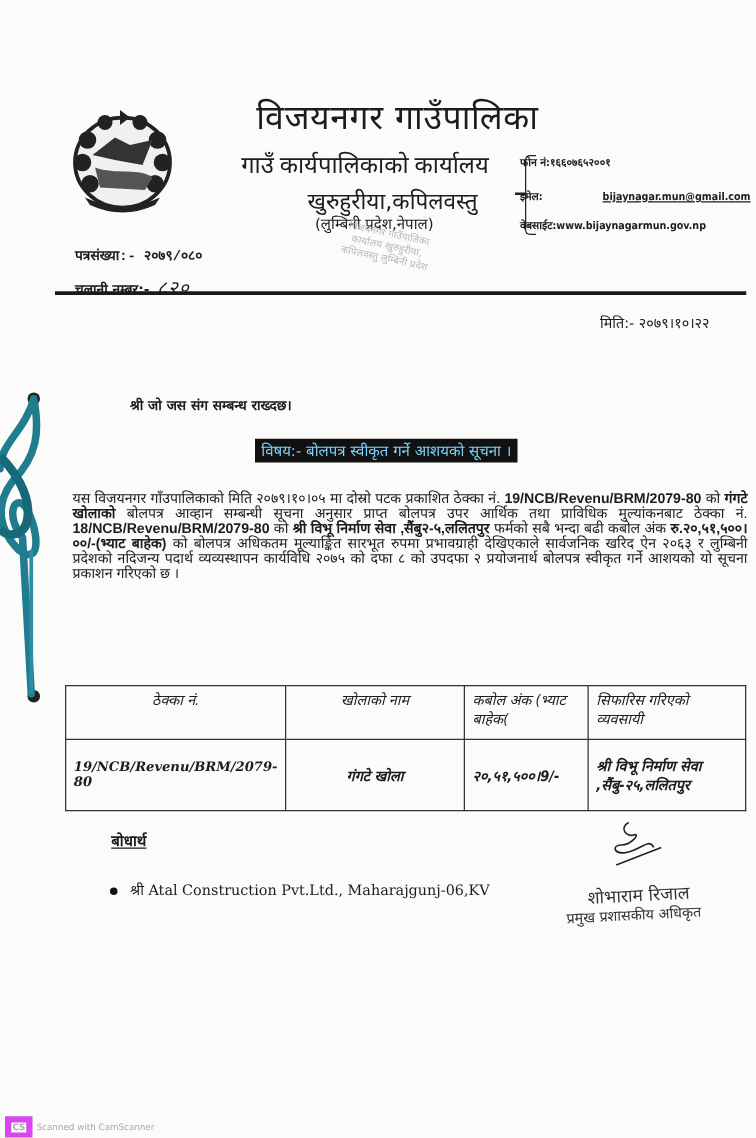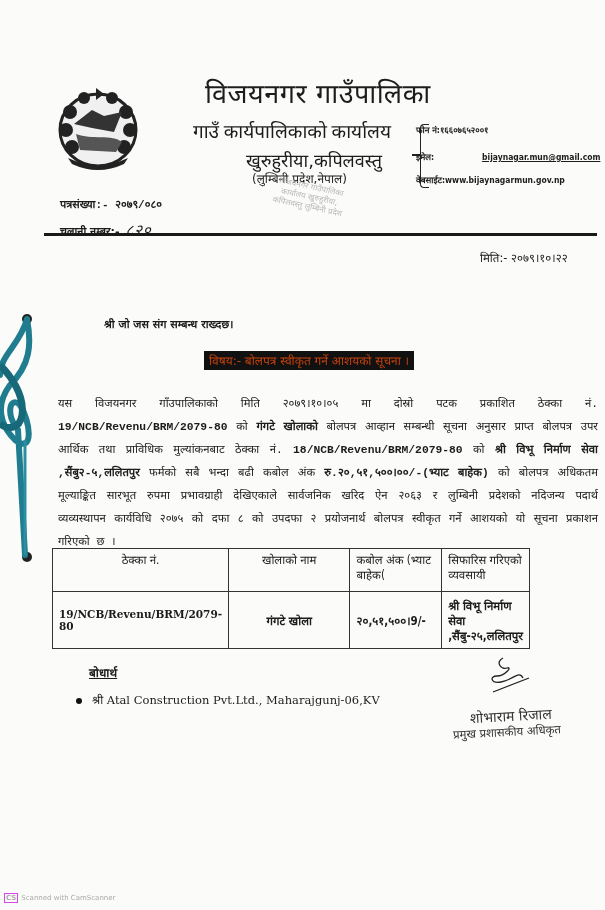--- a/index.html
+++ b/index.html
@@ -20,38 +20,38 @@
   .contact { left: 416px; font-size: 8.5px; font-family: "DejaVu Sans Condensed", "DejaVu Sans", sans-serif; white-space: nowrap; font-weight: bold; }
   .c1 { top: 124px; } .c2 { top: 151px; } .c3 { top: 174px; }
   .c2 .val { text-decoration: underline; padding-left: 48px; }
   .refno { left: 60px; top: 196px; font-size: 11px; font-family: Liberation Mono, monospace; font-weight: bold; }
   .dispatch { left: 60px; top: 219px; font-size: 11px; font-family: "DejaVu Sans", sans-serif; font-weight: bold; }
   .dispatch .hand { font-family: "DejaVu Serif", serif; font-style: italic; font-size: 15px; font-weight: normal; margin-left: 6px; letter-spacing: 1px; }
   .stamp { left: 262px; top: 182px; width: 90px; height: 52px; border-radius: 50%; color: #b9b9b9; font-size: 8px; text-align: center; line-height: 10px; transform: rotate(12deg); font-family: "DejaVu Sans", sans-serif; }
   .rule { left: 44px; top: 233px; width: 553px; height: 2.5px; background: #1a1a1a; }
   .date { left: 480px; top: 250px; font-size: 11.5px; font-family: "DejaVu Sans", sans-serif; }
   .salute { left: 72px; top: 316px; font-size: 11px; font-weight: bold; font-family: "DejaVu Sans", sans-serif; margin-left: 32px; }
-  .subject { left: 204px; top: 351px; background: #111; color: #c2410c; font-size: 12px; padding: 1px 5px; font-family: "DejaVu Sans", sans-serif; white-space: nowrap; }
-  .body-text { left: 58px; top: 393px; width: 540px; font-size: 11.3px; line-height: 23px; font-family: Liberation Mono, monospace; text-align: justify; }
+  .subject { left: 204px; top: 351px; background: #111; color: #7dd3fc; font-size: 12px; padding: 1px 5px; font-family: "DejaVu Sans", sans-serif; white-space: nowrap; }
+  .body-text { left: 58px; top: 393px; width: 540px; font-size: 11.3px; line-height: 12px; font-family: Liberation Sans, sans-serif; text-align: justify; }
   .body-text b { font-weight: bold; }
-  table.tbl { position: absolute; left: 52px; top: 548px; width: 478px; border-collapse: collapse; font-size: 11.5px; font-family: "DejaVu Sans Condensed", "DejaVu Sans", sans-serif; }
+  table.tbl { position: absolute; left: 52px; top: 548px; width: 545px; border-collapse: collapse; font-size: 11.5px; font-family: "DejaVu Sans Condensed", "DejaVu Sans", sans-serif; font-style: italic; }
   table.tbl td { border: 1.2px solid #333; vertical-align: top; padding: 3px 6px; }
   table.tbl tr.hdr td { height: 36px; }
   table.tbl tr.row td { height: 50px; vertical-align: middle; }
   .tc { text-align: center; }
   .bodhartha { left: 89px; top: 664px; font-size: 12px; font-weight: bold; text-decoration: underline; font-family: "DejaVu Sans", sans-serif; }
-  .cc-list { left: 70px; top: 688px; margin: 4px; padding: 0; list-style: none; font-size: 11.5px; font-family: "DejaVu Serif", serif; }
+  .cc-list { left: 70px; top: 688px; margin: 16px; padding: 0; list-style: none; font-size: 11.5px; font-family: "DejaVu Serif", serif; }
   .cc-list li { position: relative; padding-left: 18px; margin-bottom: 11px; white-space: nowrap; }
   .cc-list li::before { content: ""; position: absolute; left: 2px; top: 6px; width: 6px; height: 6px; border-radius: 50%; background: #111; }
   .signature { left: 485px; top: 656px; width: 50px; height: 40px; }
   .signer-name { left: 470px; top: 706px; font-size: 14px; color: #333; font-family: "DejaVu Sans", sans-serif; transform: rotate(-3deg); }
   .signer-title { left: 453px; top: 724px; font-size: 11.5px; color: #333; font-family: "DejaVu Sans", sans-serif; transform: rotate(-3deg); }
   .thread { left: 0; top: 305px; width: 70px; height: 270px; }
   .scanner { left: 4px; top: 893px; font-size: 7px; color: #aaa; font-family: "DejaVu Sans", sans-serif; display: flex; align-items: center; gap: 3px; }
-  .scanner .cs { border: 1px solid #d946ef; font-size: 7px; padding: 0 1px; font-weight: bold; }
+  .scanner .cs { border: 5px solid #d946ef; font-size: 7px; padding: 0 1px; font-weight: bold; }
 </style>
 </head>
 <body>
 
 <svg class="abs thread" viewBox="0 0 70 270">
   <circle cx="27" cy="14" r="5" fill="#222"></circle>
   <circle cx="27" cy="252" r="5" fill="#222"></circle>
   <path d="M27 14 C 20 40, 0 50, 0 70 M27 14 C 32 40, 30 60, 10 80 C -5 100, 0 120, 15 135 C 35 150, 30 115, 20 100 C 10 90, 5 110, 18 125 L 25 250" stroke="#1f7d8f" stroke-width="6" fill="none" stroke-linecap="round"></path>
   <path d="M0 60 C 10 70, 25 90, 22 110 C 20 125, 5 125, 0 118" stroke="#17697a" stroke-width="7" fill="none"></path>
   <path d="M25 135 L 25 250" stroke="#2b8fa1" stroke-width="3" fill="none"></path>

